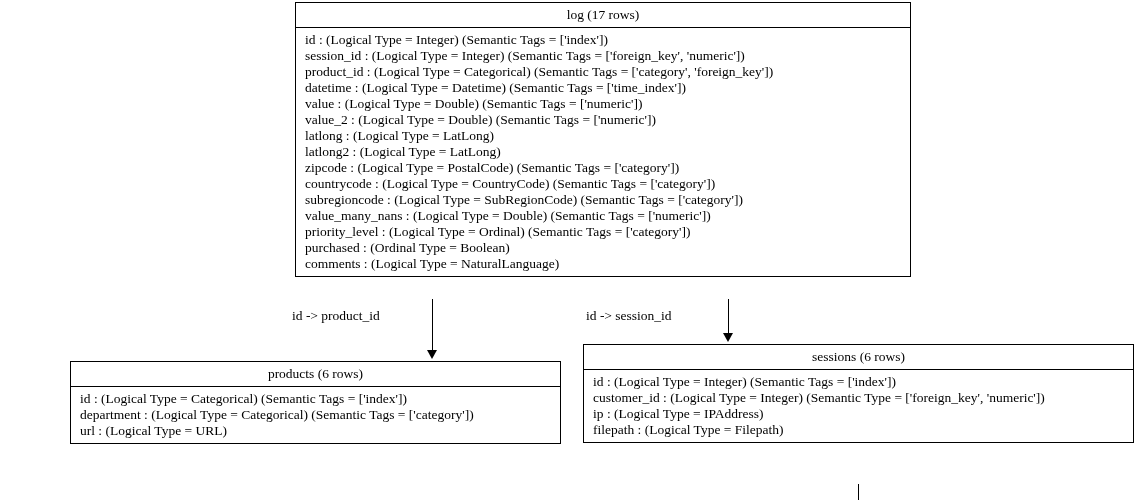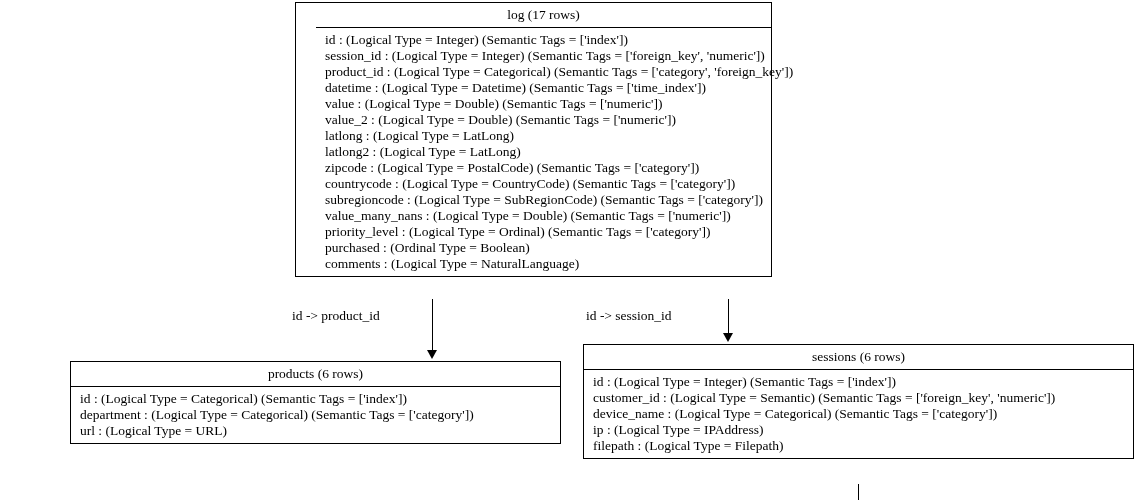--- a/index.html
+++ b/index.html
@@ -39,21 +39,21 @@
     box-sizing: border-box;
     padding: 4px 8px 4px 9px;
     font-size: 13.5px;
   }
   .field-row {
     line-height: 16px;
     white-space: nowrap;
   }
 
   
-  #entity-log       { left: 295px; top: 2px;   width: 477px; padding-left: 20px;  }
+  #entity-log       { left: 295px; top: 2px;   width: 616px;  }
   #entity-products  { left: 70px;  top: 361px; width: 491px;  }
   #entity-sessions  { left: 583px; top: 344px; width: 551px;  }
 
   
   .edge-line {
     position: absolute;
     width: 1px;
     background: #000000;
     z-index: 1;
   }
@@ -131,20 +131,19 @@
       <div class="field-row">id : (Logical Type = Categorical) (Semantic Tags = ['index'])</div>
       <div class="field-row">department : (Logical Type = Categorical) (Semantic Tags = ['category'])</div>
       <div class="field-row">url : (Logical Type = URL)</div>
     </div>
   </div>
 
   <div class="entity" id="entity-sessions">
     <div class="entity-title">sessions (6 rows)</div>
     <div class="entity-fields">
       <div class="field-row">id : (Logical Type = Integer) (Semantic Tags = ['index'])</div>
-      <div class="field-row">customer_id : (Logical Type = Semantic) (Semantic Tags = ['foreign_key', 'numeric'])</div>
-      <div class="field-row">device_name : (Logical Type = Categorical) (Semantic Tags = ['category'])</div>
+      <div class="field-row">customer_id : (Logical Type = Integer) (Semantic Type = ['foreign_key', 'numeric'])</div>
       <div class="field-row">ip : (Logical Type = IPAddress)</div>
       <div class="field-row">filepath : (Logical Type = Filepath)</div>
     </div>
   </div>
 
 </div>
 
 </body></html>

